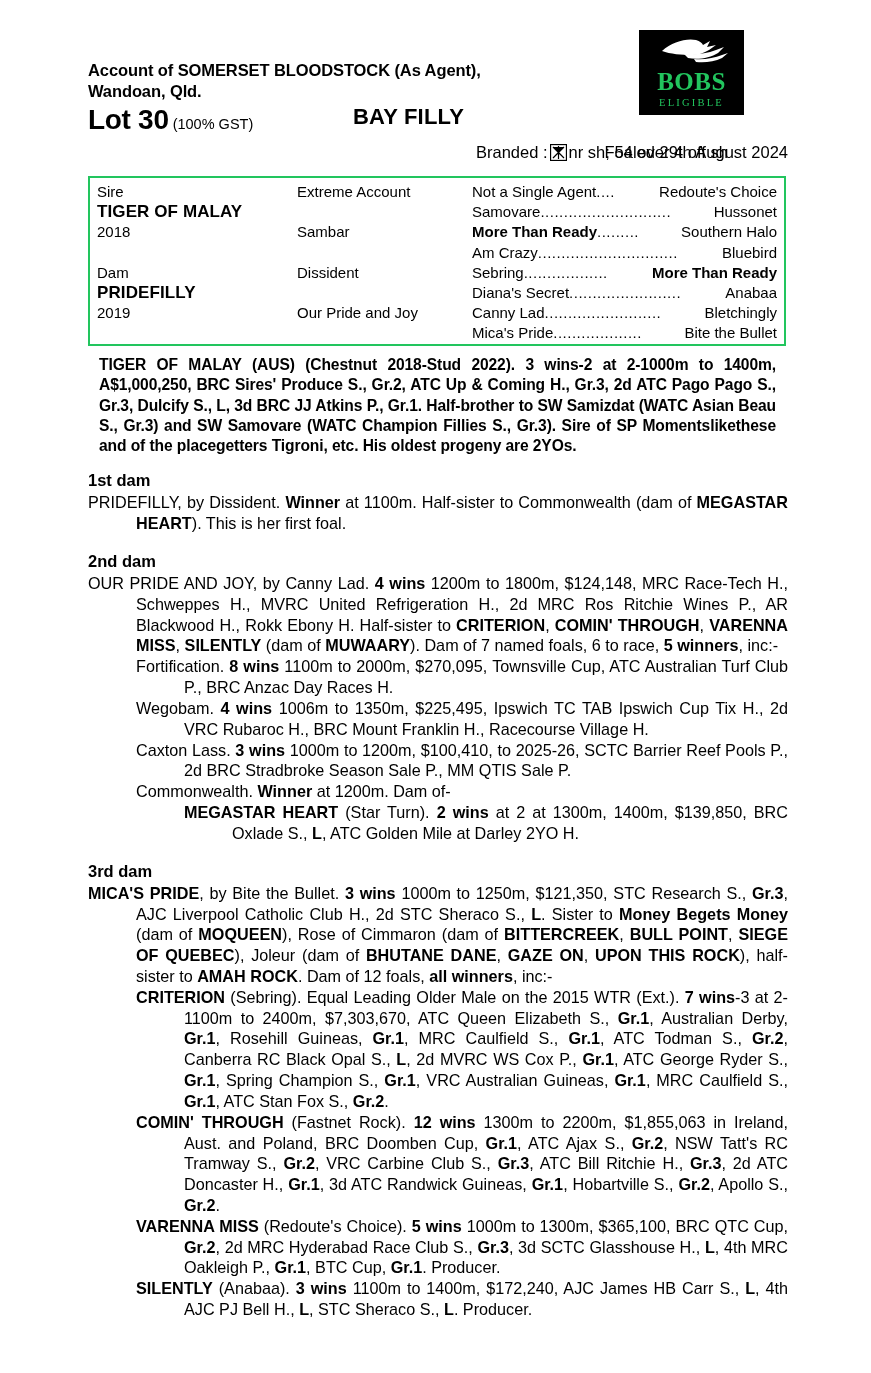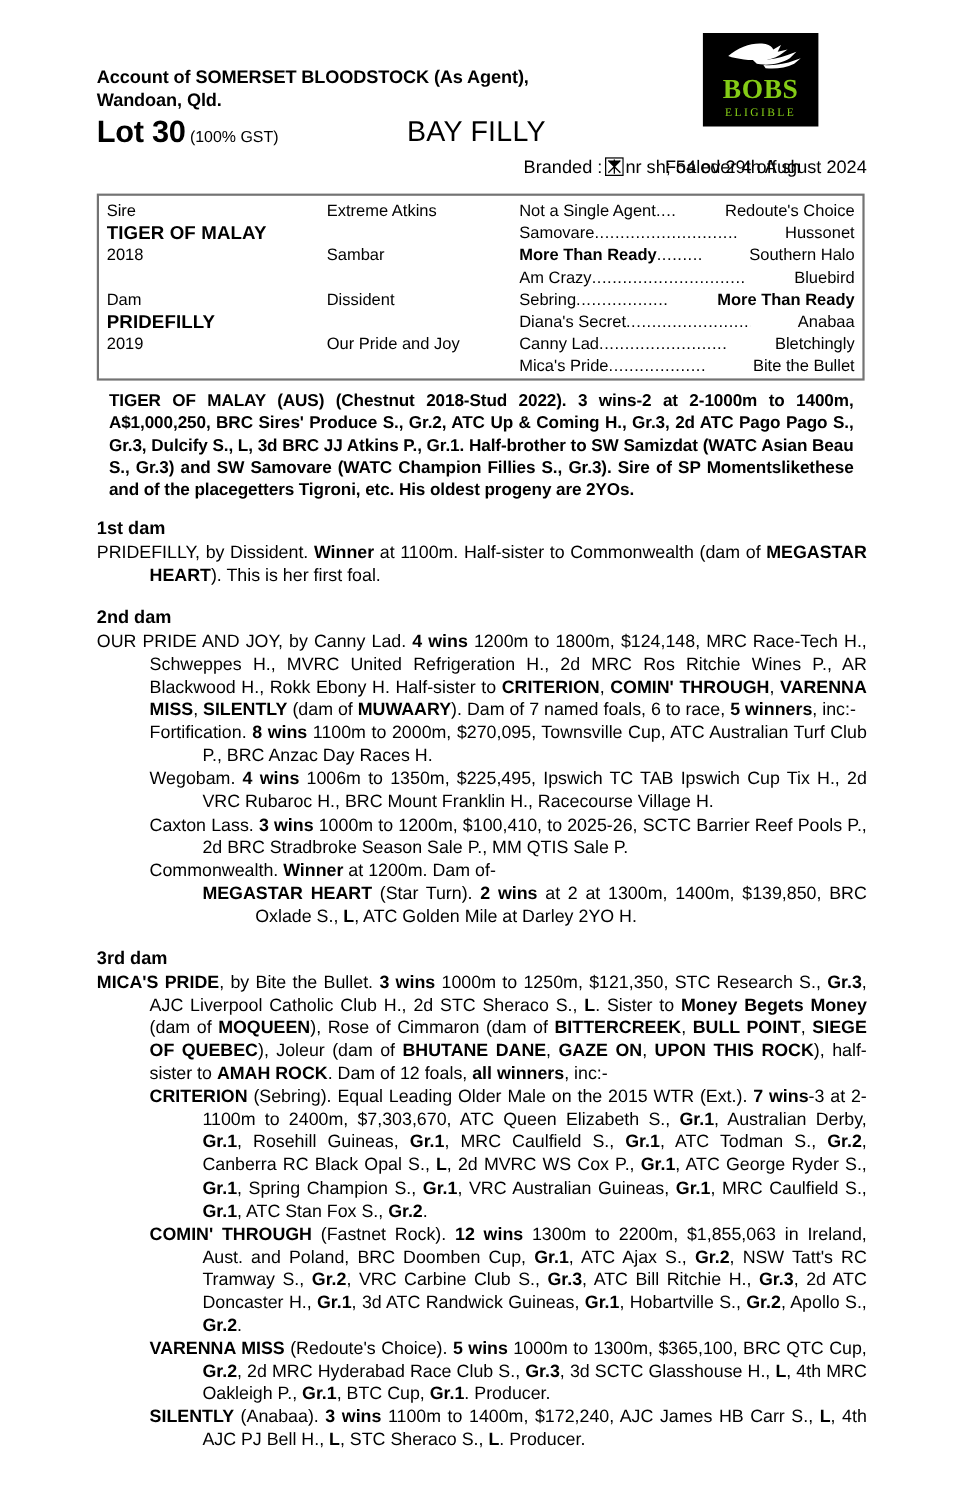--- a/index.html
+++ b/index.html
@@ -38,21 +38,21 @@
     line-height: 1.28;
     letter-spacing: -0.1px;
   }
   .bobs-logo {
     position: absolute;
     left: 639px;
     top: 30px;
     width: 105px;
     height: 85px;
     background: #000000;
-    color: #84cc16;
+    color: #22c55e;
     text-align: center;
     overflow: hidden;
   }
   .bobs-horse {
     position: relative;
     height: 36px;
     margin-top: 4px;
   }
   .bobs-horse svg { display: block; margin: 0 auto; }
   .bobs-word {
@@ -83,24 +83,24 @@
     font-weight: bold;
     letter-spacing: -0.3px;
   }
   .lot-gst {
     font-size: 14.5px;
     font-weight: normal;
     margin-left: 4px;
   }
   .sex-title {
     position: absolute;
-    left: 282px;
+    left: 265px;
     top: 0px;
-    font-size: 26px;
-    font-weight: normal;
+    font-size: 22px;
+    font-weight: bold;
     letter-spacing: 0.2px;
   }
 
   .foaled-row {
     position: absolute;
     left: 88px;
     top: 143px;
     width: 700px;
     font-size: 16.5px;
     text-align: right;
@@ -122,21 +122,21 @@
   }
   .brand-glyph svg { display: block; }
 
   
   .ped-table {
     position: absolute;
     left: 88px;
     top: 176px;
     width: 698px;
     height: 170px;
-    border: 2px solid #737373;
+    border: 2px solid #22c55e;
     box-sizing: border-box;
   }
   .ped-inner {
     position: relative;
     width: 100%;
     height: 100%;
     padding: 4px 0 0 0;
     box-sizing: border-box;
   }
   .ped-col1 {
@@ -282,21 +282,21 @@
         <div class="ped-line">Sire</div>
         <div class="ped-line bigname">TIGER OF MALAY</div>
         <div class="ped-line">2018</div>
         <div class="ped-line"></div>
         <div class="ped-line">Dam</div>
         <div class="ped-line bigname">PRIDEFILLY</div>
         <div class="ped-line">2019</div>
         <div class="ped-line"></div>
       </div>
       <div class="ped-col2">
-        <div class="ped-line">Extreme Atkins</div>
+        <div class="ped-line">Extreme Account</div>
         <div class="ped-line"></div>
         <div class="ped-line">Sambar</div>
         <div class="ped-line"></div>
         <div class="ped-line">Dissident</div>
         <div class="ped-line"></div>
         <div class="ped-line">Our Pride and Joy</div>
         <div class="ped-line"></div>
       </div>
       <div class="ped-col3">
         <div class="leader-row">

